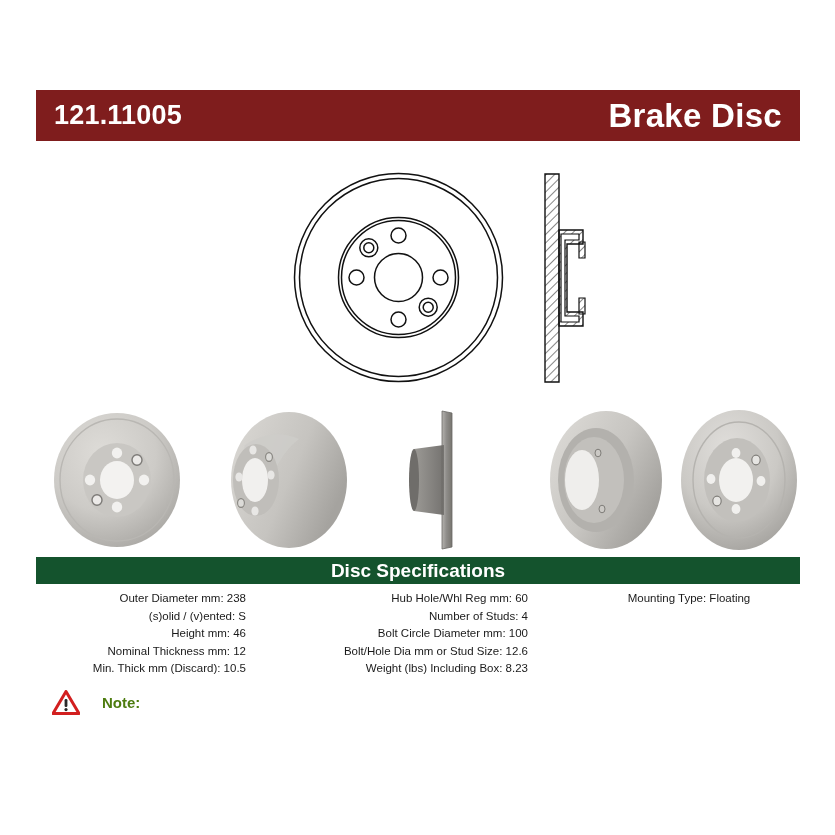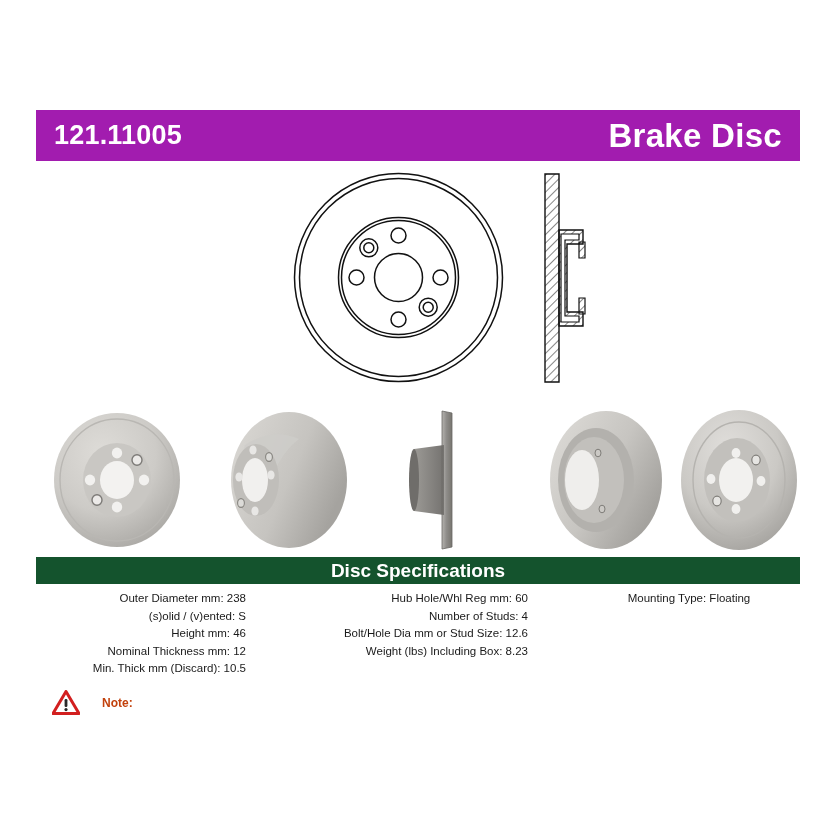--- a/index.html
+++ b/index.html
@@ -12,24 +12,24 @@
     height: 835px;
     position: relative;
     font-family: "Liberation Sans", sans-serif;
     overflow: hidden;
   }
 
   
   .header-bar {
     position: absolute;
     left: 36px;
-    top: 110px;
+    top: 90px;
     width: 764px;
     height: 51px;
-    background: #a21caf;
+    background: #7f1d1d;
     display: flex;
     align-items: center;
     justify-content: space-between;
     box-sizing: border-box;
     padding: 6px 18px;
   }
   .part-number {
     color: #ffffff;
     font-size: 27px;
     font-weight: bold;
@@ -132,23 +132,23 @@
     display: flex;
     align-items: center;
   }
   .warn-icon {
     width: 28px;
     height: 25px;
     display: block;
   }
   .note-label {
     margin-left: 22px;
-    font-size: 12px;
+    font-size: 15px;
     font-weight: bold;
-    color: #c2410c;
+    color: #4d7c0f;
     line-height: 1;
   }
 </style>
 </head>
 <body>
 
 <div class="header-bar">
   <div class="part-number">121.11005</div>
   <div class="product-type">Brake Disc</div>
 </div>
@@ -332,20 +332,21 @@
   <div class="spec-col spec-col-1">
     <div class="spec-line">Outer Diameter mm: 238</div>
     <div class="spec-line">(s)olid / (v)ented: S</div>
     <div class="spec-line">Height mm: 46</div>
     <div class="spec-line">Nominal Thickness mm: 12</div>
     <div class="spec-line">Min. Thick mm (Discard): 10.5</div>
   </div>
   <div class="spec-col spec-col-2">
     <div class="spec-line">Hub Hole/Whl Reg mm: 60</div>
     <div class="spec-line">Number of Studs: 4</div>
+    <div class="spec-line">Bolt Circle Diameter mm: 100</div>
     <div class="spec-line">Bolt/Hole Dia mm or Stud Size: 12.6</div>
     <div class="spec-line">Weight (lbs) Including Box: 8.23</div>
   </div>
   <div class="spec-col spec-col-3">
     <div class="spec-line">Mounting Type: Floating</div>
   </div>
 </div>
 
 <div class="note-row">
   <svg class="warn-icon" viewBox="0 0 28 25">

